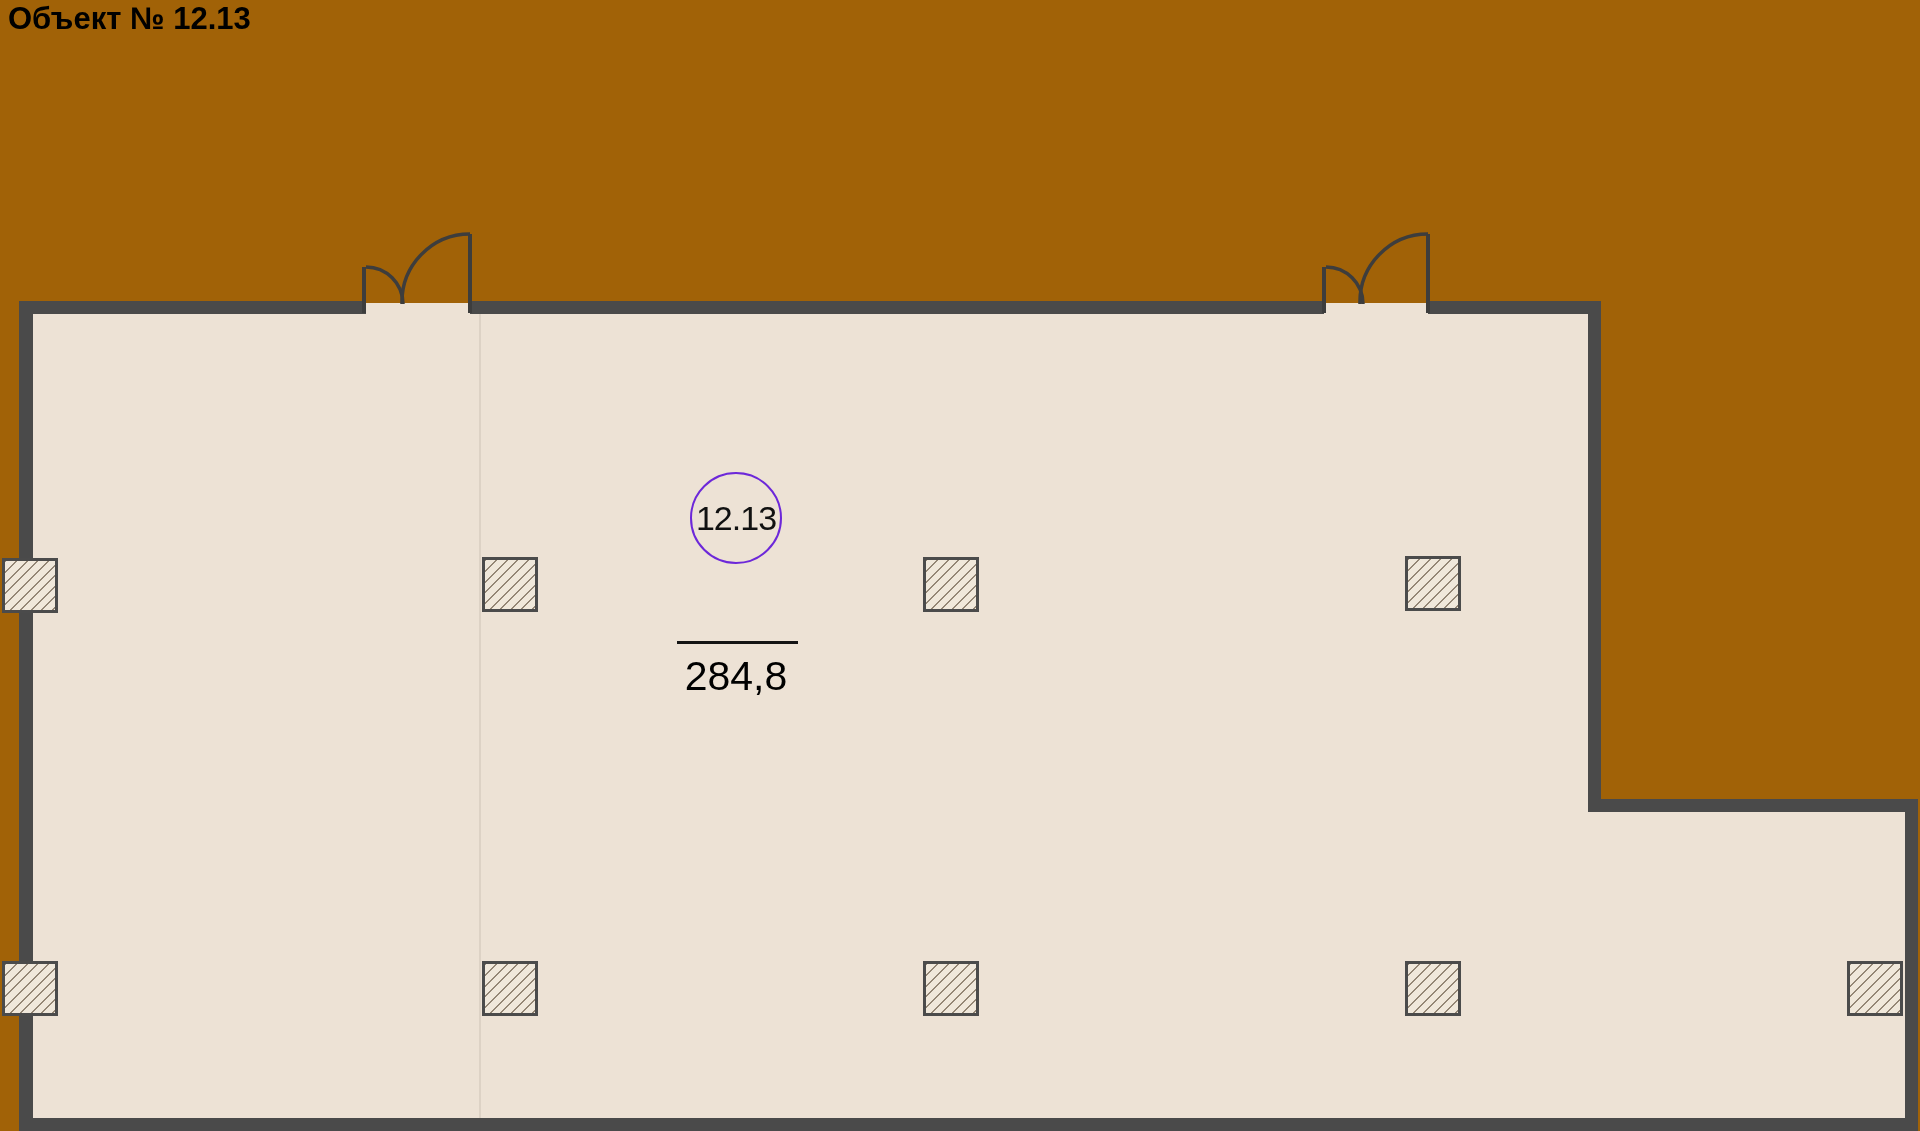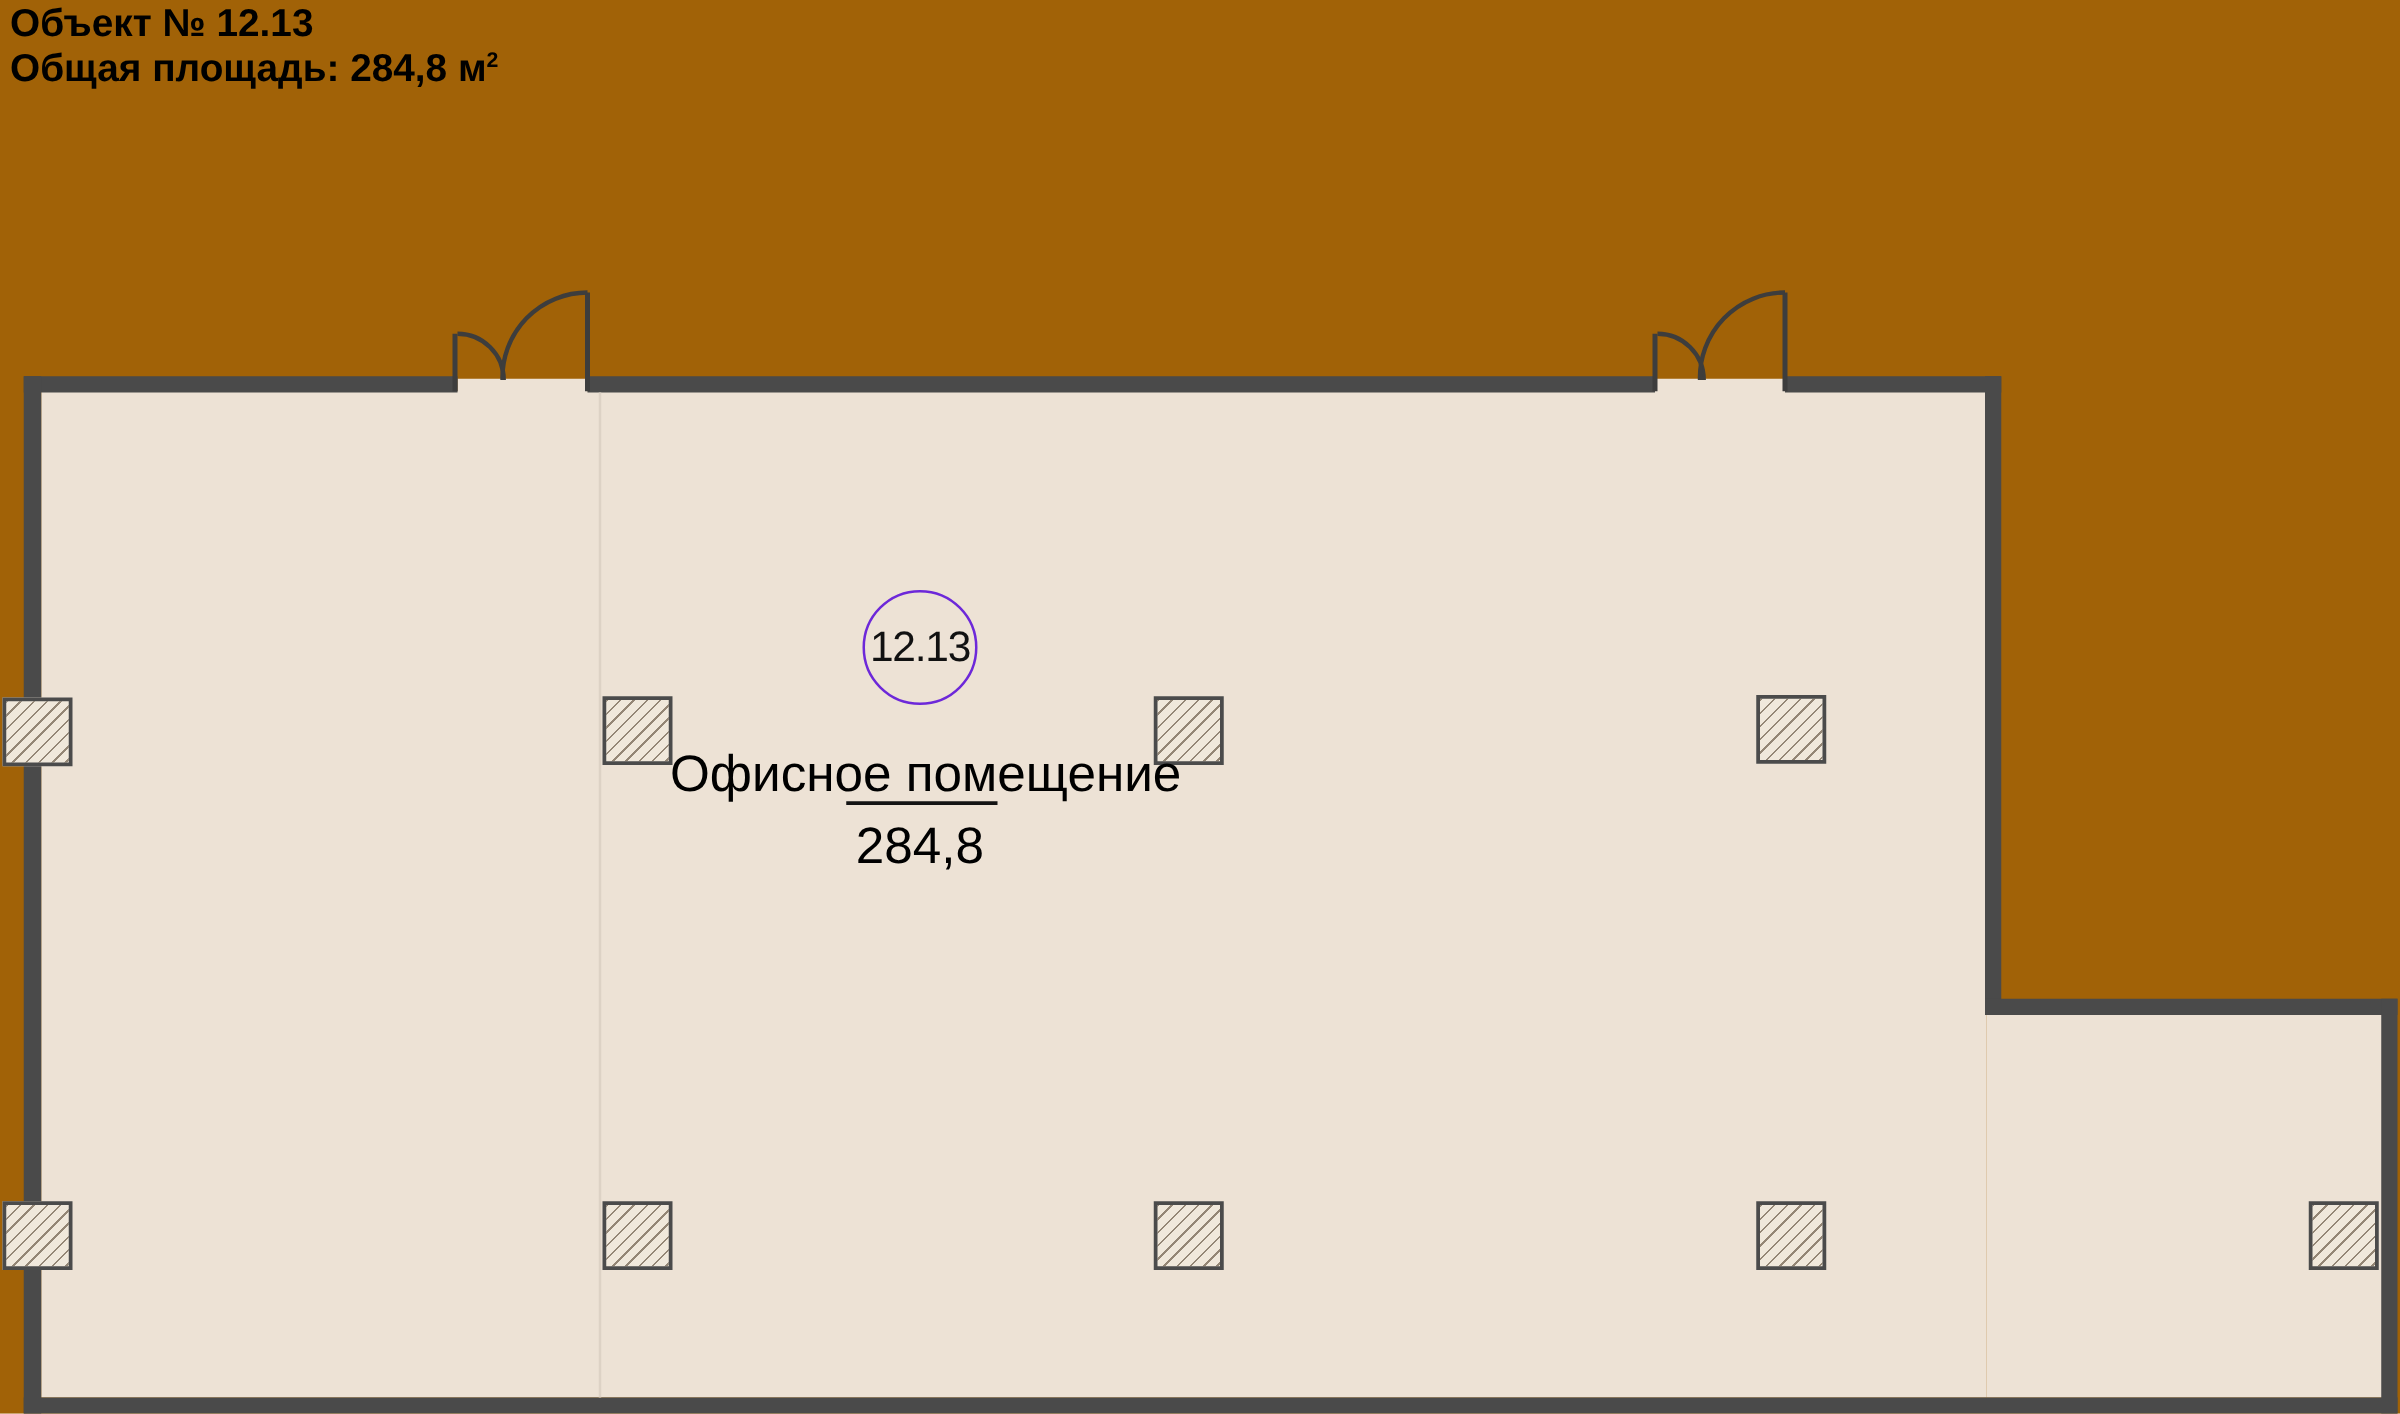--- a/index.html
+++ b/index.html
@@ -66,21 +66,20 @@
   .room-area{position:absolute;left:636px;top:653px;width:200px;text-align:center;
              font-size:41px;color:#000;z-index:4;}
 </style>
 </head>
 <body>
 
 <div class="stage">
 
   <div class="plan-header">
     <div>Объект № 12.13</div>
-    <div><span>Общая площадь: 284,8 м</span><sup>2</sup></div>
   </div>
 
   <div class="floor floor-main"></div>
   <div class="floor floor-ext"></div>
   <div class="door-floor d1"></div>
   <div class="door-floor d2"></div>
 
   <div class="wall wall-top-a"></div>
   <div class="wall wall-top-b"></div>
   <div class="wall wall-top-c"></div>
@@ -113,17 +112,16 @@
       <path d="M 1324 313 L 1324 267"></path>
       <path d="M 1326 267 A 37 37 0 0 1 1363 304" stroke-width="3.5"></path>
       <path d="M 1428 313 L 1428 234"></path>
       <path d="M 1428 234 A 68 68 0 0 0 1360 304" stroke-width="3.5"></path>
     </g>
   </svg>
 
   <div class="room-badge">
     <span>12.13</span>
   </div>
-  <div class="room-name">Офисное помещение</div>
   <div class="room-divider"></div>
   <div class="room-area">284,8</div>
 
 </div>
 
 </body></html>

